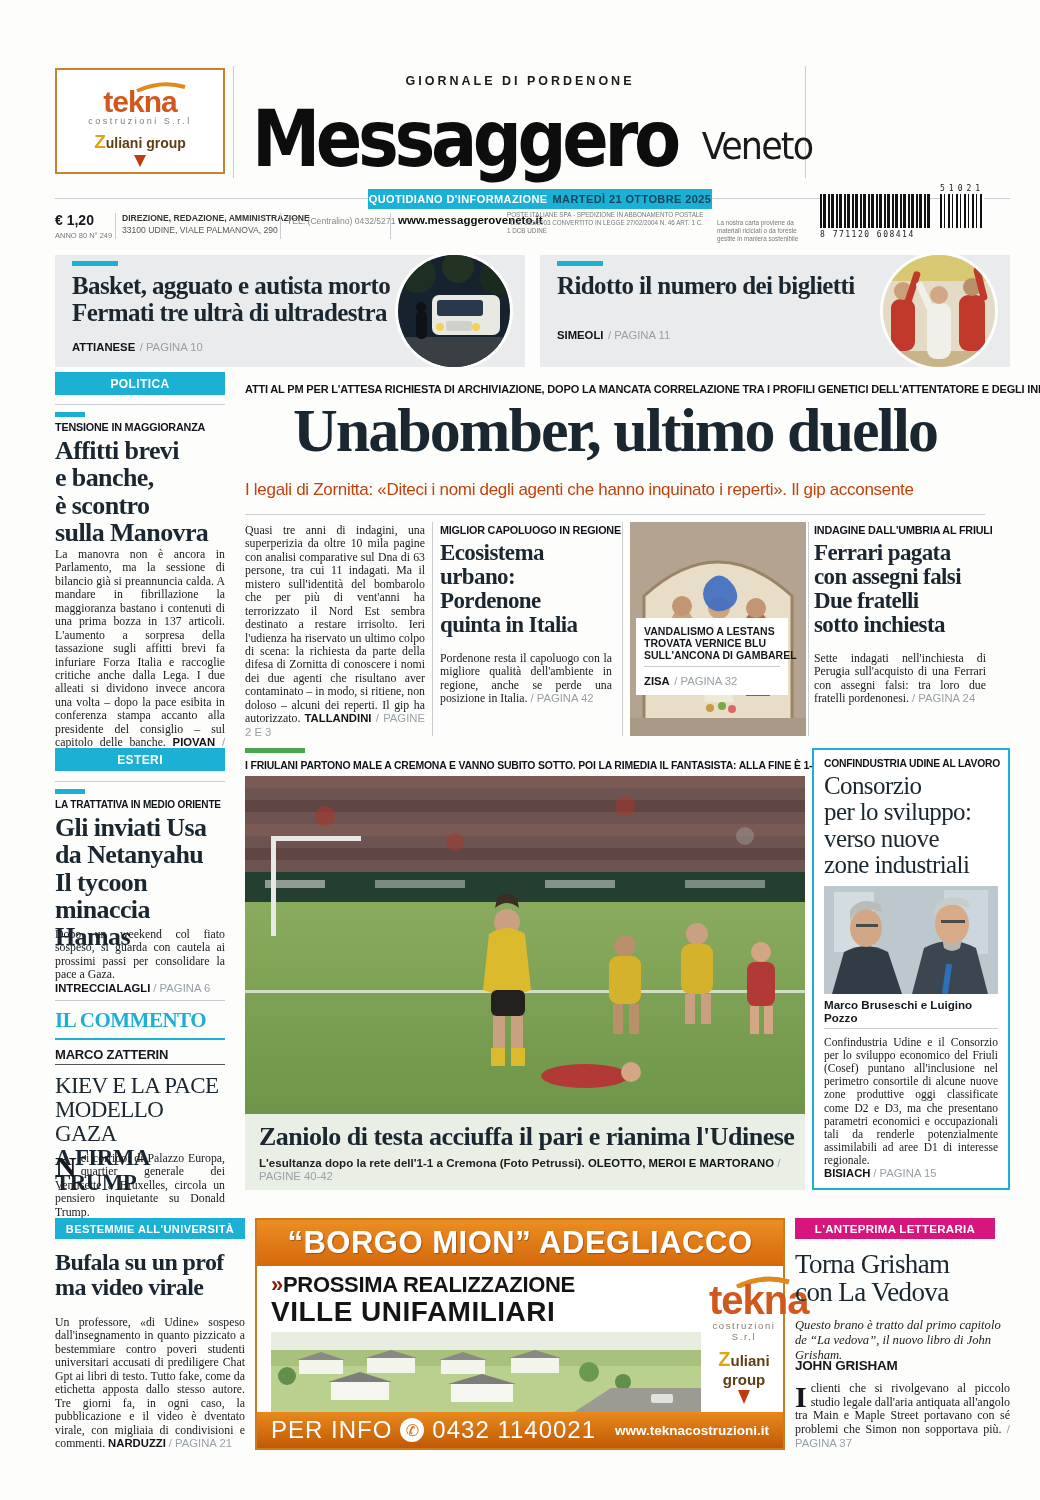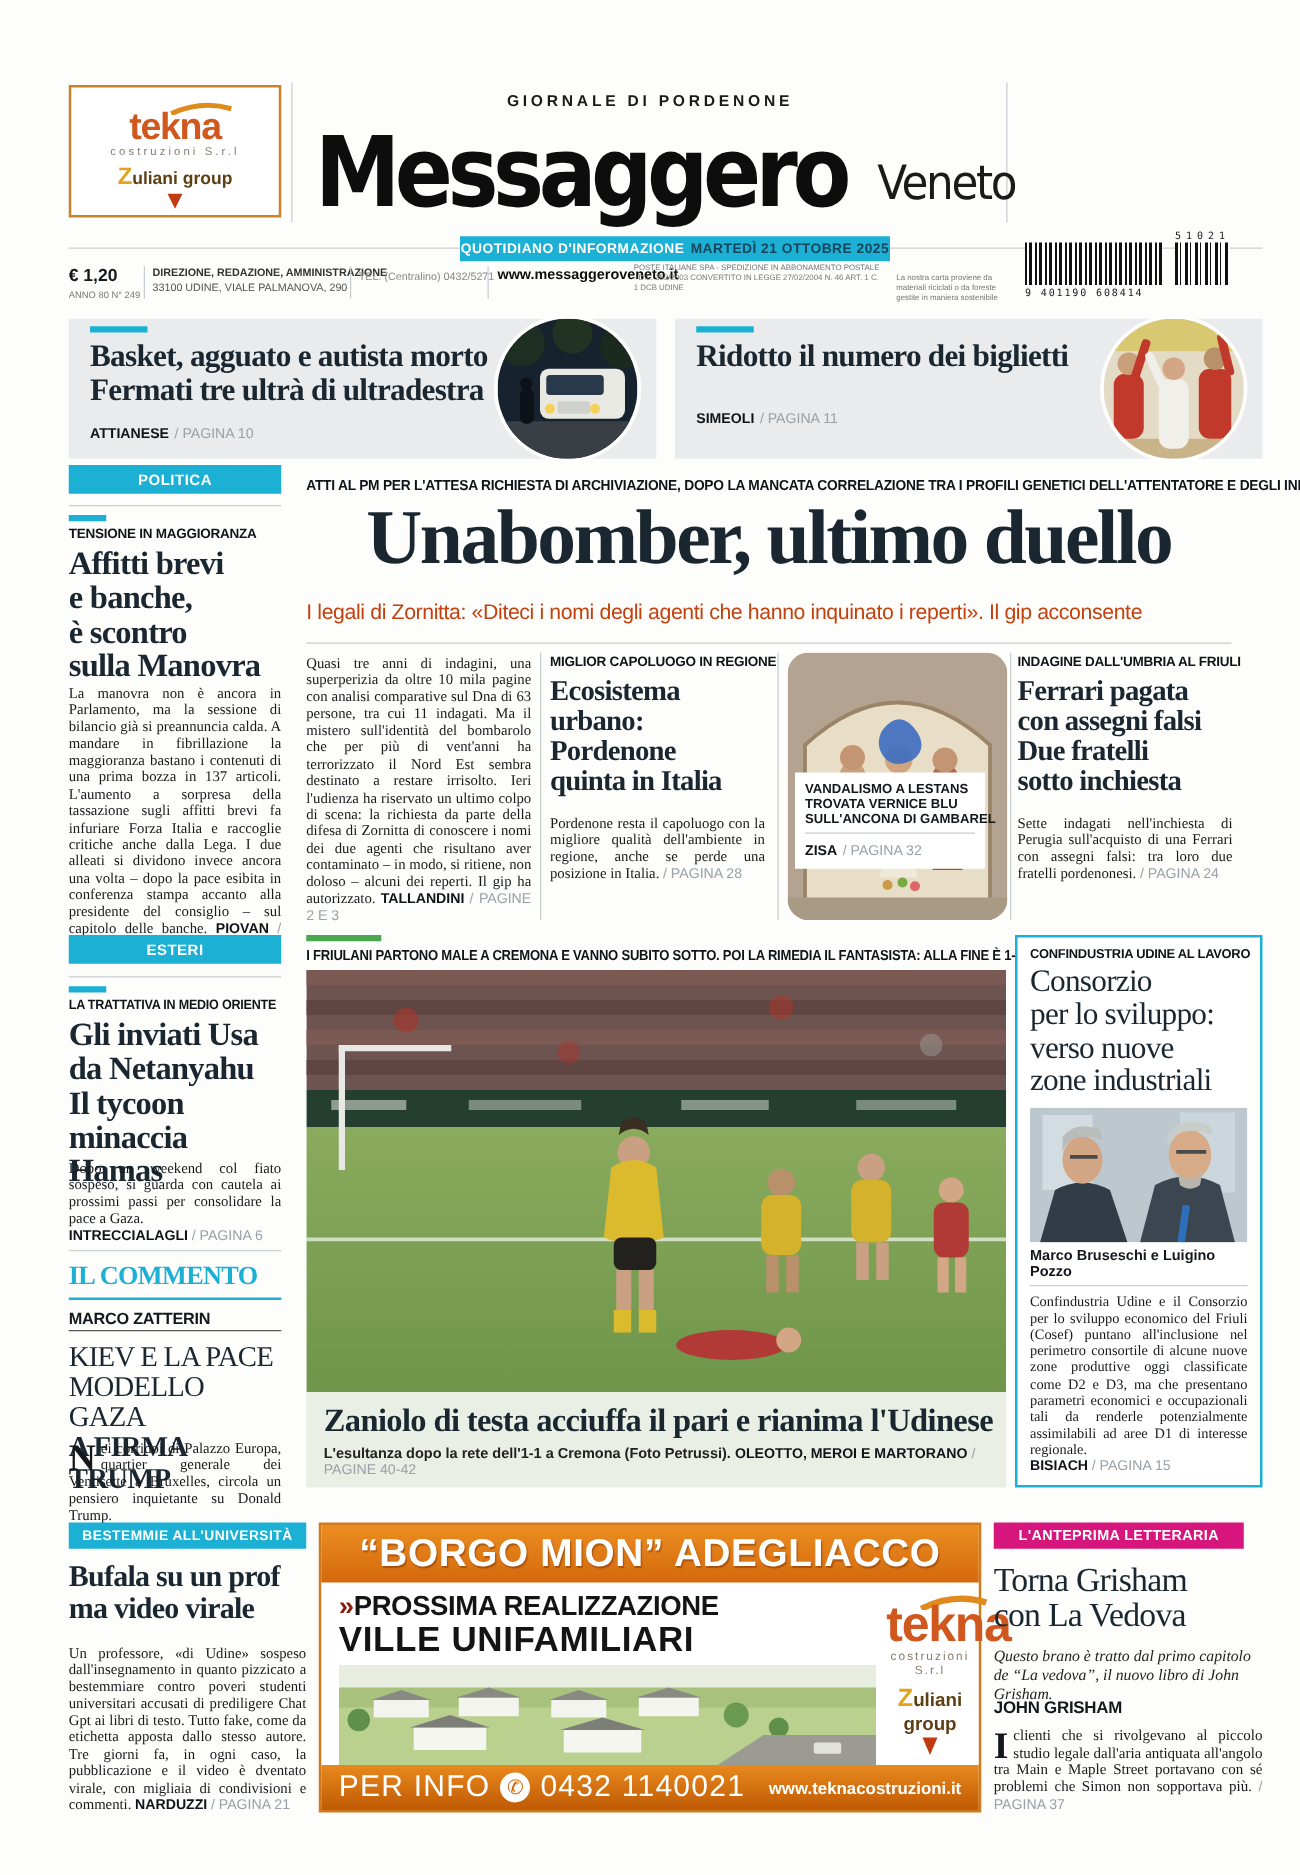--- a/index.html
+++ b/index.html
@@ -68,21 +68,21 @@
   <div class="abs" style="left:287px;top:216px;font-size:8.6px;color:#888;">TEL. (Centralino) 0432/5271</div>
   <div class="abs vrule" style="left:390px;top:213px;height:26px;"></div>
   <div class="abs" style="left:398px;top:214px;font-size:11.5px;font-weight:bold;color:#0d0d0d;">www.messaggeroveneto.it</div>
   <div class="abs" style="left:507px;top:211px;width:198px;font-size:6.3px;color:#777;line-height:1.3;">POSTE ITALIANE SPA - SPEDIZIONE IN ABBONAMENTO POSTALE - D.L. 353/2003 CONVERTITO IN LEGGE 27/02/2004 N. 46 ART. 1 C. 1 DCB UDINE</div>
   <div class="abs" style="left:717px;top:219px;width:88px;font-size:6.3px;color:#777;line-height:1.3;">La nostra carta proviene da materiali riciclati o da foreste gestite in maniera sostenibile</div>
 
   <div class="abs" style="left:820px;top:184px;width:168px;height:60px;">
     <div class="mono" style="position:absolute;left:120px;top:0;font-size:8px;letter-spacing:4px;">51021</div>
     <div style="position:absolute;left:0;top:10px;width:110px;height:34px;background:repeating-linear-gradient(90deg,#111 0 2px,#fff 2px 3px,#111 3px 6px,#fff 6px 8px);"></div>
     <div style="position:absolute;left:120px;top:10px;width:44px;height:34px;background:repeating-linear-gradient(90deg,#111 0 2px,#fff 2px 4px,#111 4px 5px,#fff 5px 8px);"></div>
-    <div class="mono" style="position:absolute;left:0;top:46px;font-size:8px;letter-spacing:1.5px;">9 401190 608414</div>
+    <div class="mono" style="position:absolute;left:0;top:46px;font-size:8px;letter-spacing:1.5px;">8 771120 608414</div>
   </div>
 
   <div class="abs strip-box" style="left:55px;top:255px;width:470px;height:112px;"></div>
   <div class="abs dash" style="left:72px;top:261px;width:46px;"></div>
   <div class="abs" style="left:72px;top:272px;width:340px;">
     <span class="hline strip-h">Basket, agguato e autista morto</span>
     <span class="hline strip-h">Fermati tre ultrà di ultradestra</span>
   </div>
   <div class="abs" style="left:72px;top:337px;">
     <b class="byline">ATTIANESE</b> <span class="pg">/ PAGINA 10</span>
@@ -157,24 +157,24 @@
   </p>
 
   <div class="abs kick" style="left:440px;top:524px;">MIGLIOR CAPOLUOGO IN REGIONE</div>
   <div class="abs" style="left:440px;top:541px;width:172px;">
     <span class="hline h-serif" style="font-size:23px;">Ecosistema</span>
     <span class="hline h-serif" style="font-size:23px;">urbano:</span>
     <span class="hline h-serif" style="font-size:23px;">Pordenone</span>
     <span class="hline h-serif" style="font-size:23px;">quinta in Italia</span>
   </div>
   <p class="abs body" style="left:440px;top:652px;width:172px;margin:0;">
-    <span>Pordenone resta il capoluogo con la migliore qualità dell'ambiente in regione, anche se perde una posizione in Italia.</span> <span class="pg">/ PAGINA 28</span>
-  </p>
-
-  <div class="abs" style="left:630px;top:522px;width:176px;height:214px;overflow:hidden;border-radius:17px;">
+    <span>Pordenone resta il capoluogo con la migliore qualità dell'ambiente in regione, anche se perde una posizione in Italia.</span> <span class="pg">/ PAGINA 42</span>
+  </p>
+
+  <div class="abs" style="left:630px;top:522px;width:176px;height:214px;overflow:hidden;">
     <svg width="176" height="214">
         <rect width="176" height="214" fill="#b3a390"></rect>
         <path d="M14,214 L14,74 Q88,6 162,74 L162,214 Z" fill="#e8dec7" stroke="#9a8468" stroke-width="3"></path>
         <rect y="196" width="176" height="18" fill="#a99a86"></rect>
         <ellipse cx="52" cy="122" rx="15" ry="36" fill="#c9a17c"></ellipse>
         <rect x="40" y="124" width="24" height="48" fill="#83b4a2"></rect>
         <circle cx="52" cy="84" r="10" fill="#c39573"></circle>
         <path d="M74,180 L88,92 L104,180 Z" fill="#efe9da"></path>
         <circle cx="89" cy="86" r="11" fill="#cfa47e"></circle>
         <path d="M76,62 q14,-18 28,2 q8,14 -4,22 q-16,8 -24,-4 q-6,-10 0,-20" fill="#3f6fc0" opacity=".92"></path>

